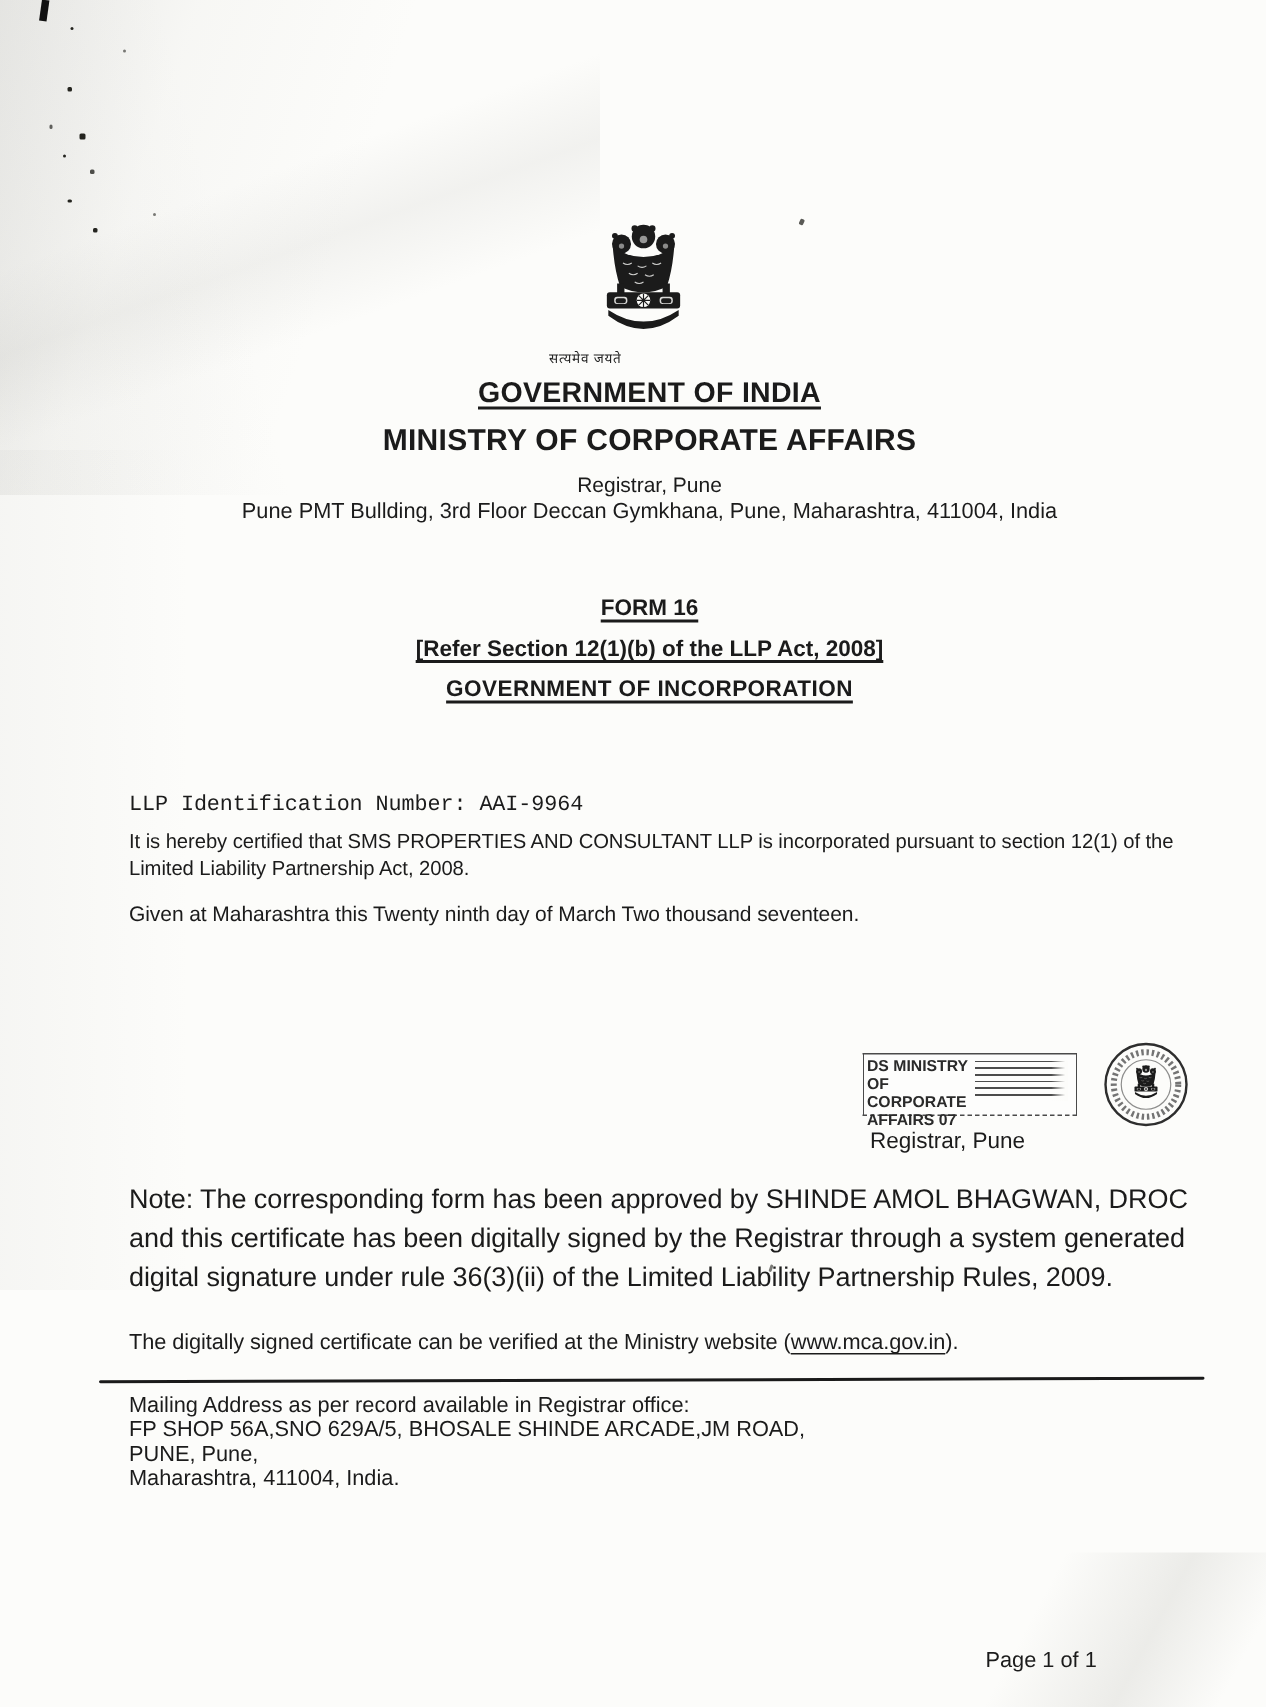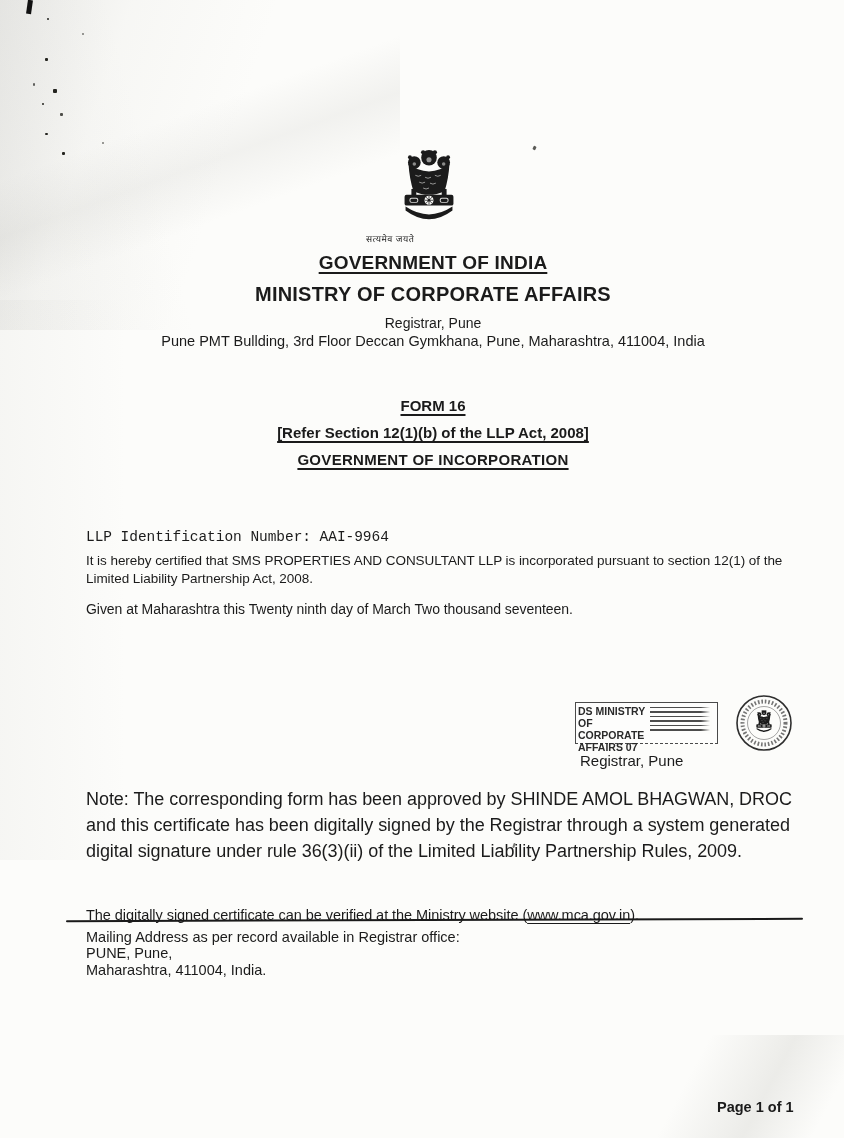--- a/index.html
+++ b/index.html
@@ -65,28 +65,28 @@
   .ds-text{font-size:10.5px;line-height:12px;font-weight:bold;color:#2a2a2a;padding:2px 0 0 2px;white-space:pre-line;width:72px;}
   .ds-micro{
     margin-top:4px;width:62px;height:27px;
     background:
       linear-gradient(to right, rgba(255,255,255,0) 82%, #fcfcfa 97%),
       repeating-linear-gradient(to bottom, rgba(45,45,45,.85) 0 1.1px, rgba(255,255,255,0) 1.1px 4.5px);
   }
   .seal{position:absolute;left:735px;top:694px;width:58px;height:58px;}
   .signatory{position:absolute;left:580px;top:752px;font-size:15px;}
   .note-para{top:786px;left:86px;width:724px;font-size:18px;line-height:26px;}
-  .verify-line{top:886px;left:86px;font-size:14.5px;margin-top:20px;}
+  .verify-line{top:886px;left:86px;font-size:14.5px;}
   .verify-line a{color:#1b1b1b;text-decoration:underline;text-underline-offset:3px;}
   .rule{
     position:absolute;left:66px;top:919px;width:737px;height:2px;background:#1a1a1a;
     transform:rotate(-0.18deg);border-radius:1px;
   }
   .mailing{position:absolute;left:86px;top:929px;font-size:14.5px;line-height:16.4px;}
-  .page-number{position:absolute;left:717px;top:1099px;font-size:14.5px;font-weight:bold;}
+  .page-number{position:absolute;left:657px;top:1099px;font-size:14.5px;}
 </style>
 </head>
 <body>
 
 <div class="page">
 
   <svg width="0" height="0" style="position:absolute">
     <symbol id="lion-capital" viewBox="0 0 64 88">
       <path d="M8 62 Q32 78 56 62 L56 66 Q32 84 8 66 Z" fill="#1b1b1b"></path>
       <rect x="7" y="50" width="50" height="11" rx="2" fill="#1b1b1b"></rect>
@@ -178,19 +178,20 @@
   <div class="body-text note-para">Note: The corresponding form has been approved by SHINDE AMOL BHAGWAN, DROC and this certificate has been digitally signed by the Registrar through a system generated digital signature under rule 36(3)(ii) of the Limited Liability Partnership Rules, 2009.</div>
 
   <div class="body-text verify-line">
     <span>The digitally signed certificate can be verified at the Ministry website (</span><a href="#">www.mca.gov.in</a><span>).</span>
   </div>
 
   <div class="rule"></div>
 
   <div class="mailing">
     <div>Mailing Address as per record available in Registrar office:</div>
+    <div>FP SHOP 56A,SNO 629A/5, BHOSALE SHINDE ARCADE,JM ROAD,</div>
     <div>PUNE, Pune,</div>
     <div>Maharashtra, 411004, India.</div>
   </div>
 
   <div class="page-number">Page 1 of 1</div>
 
 </div>
 
 </body></html>

